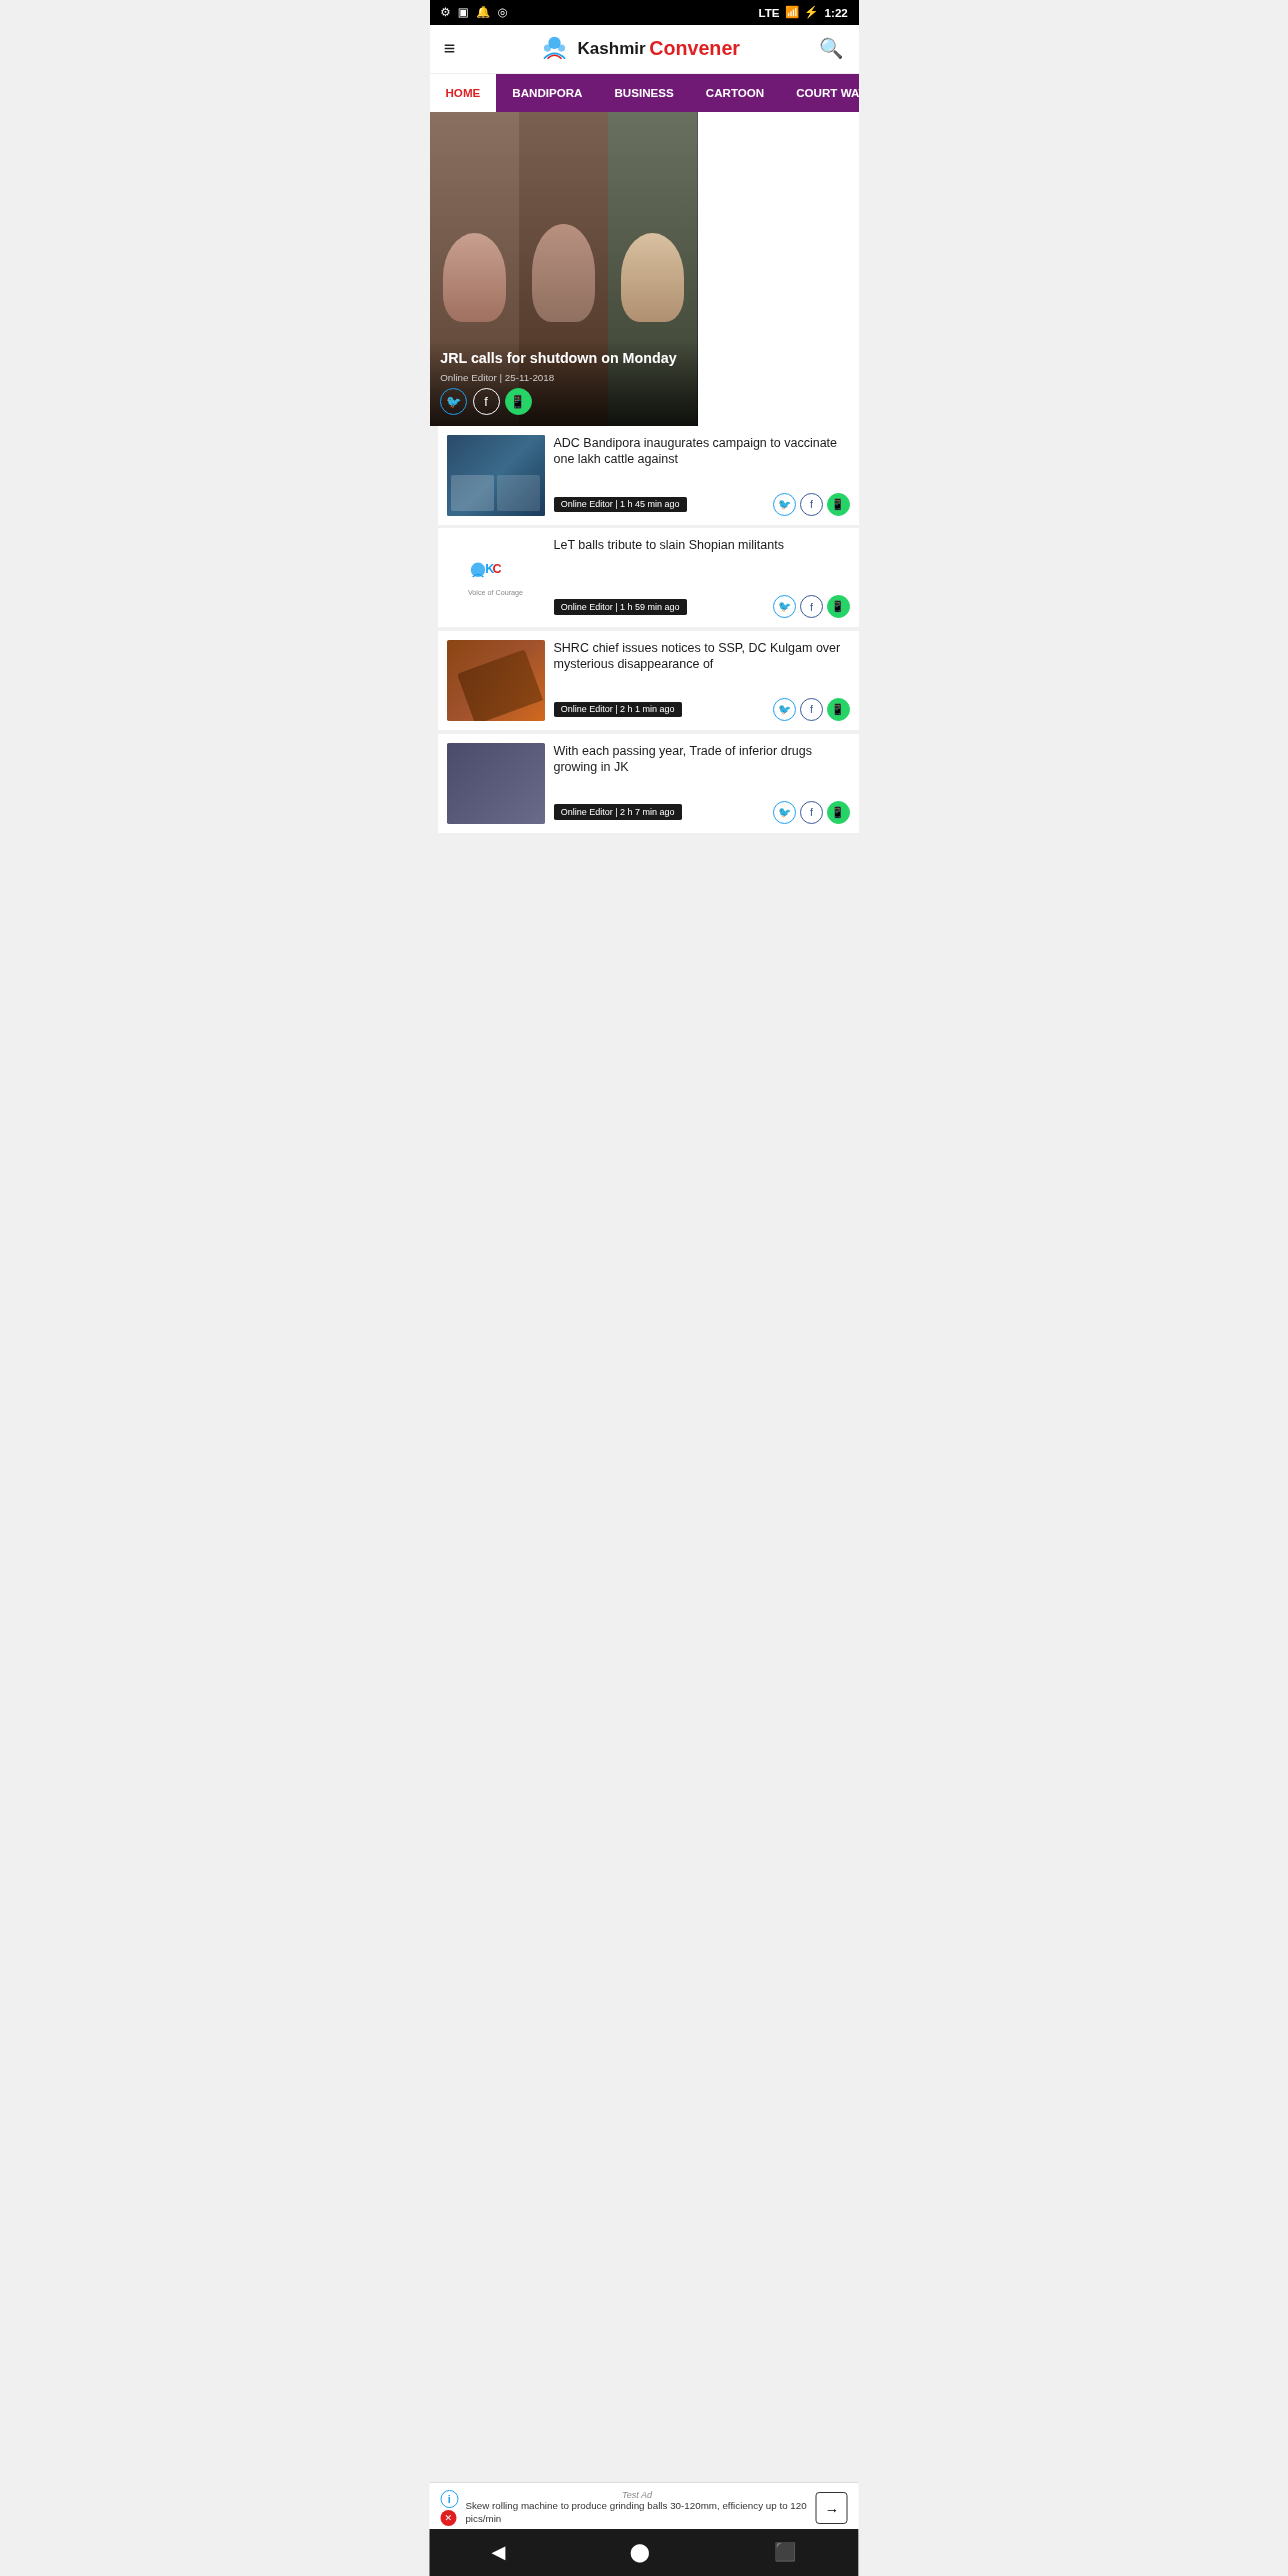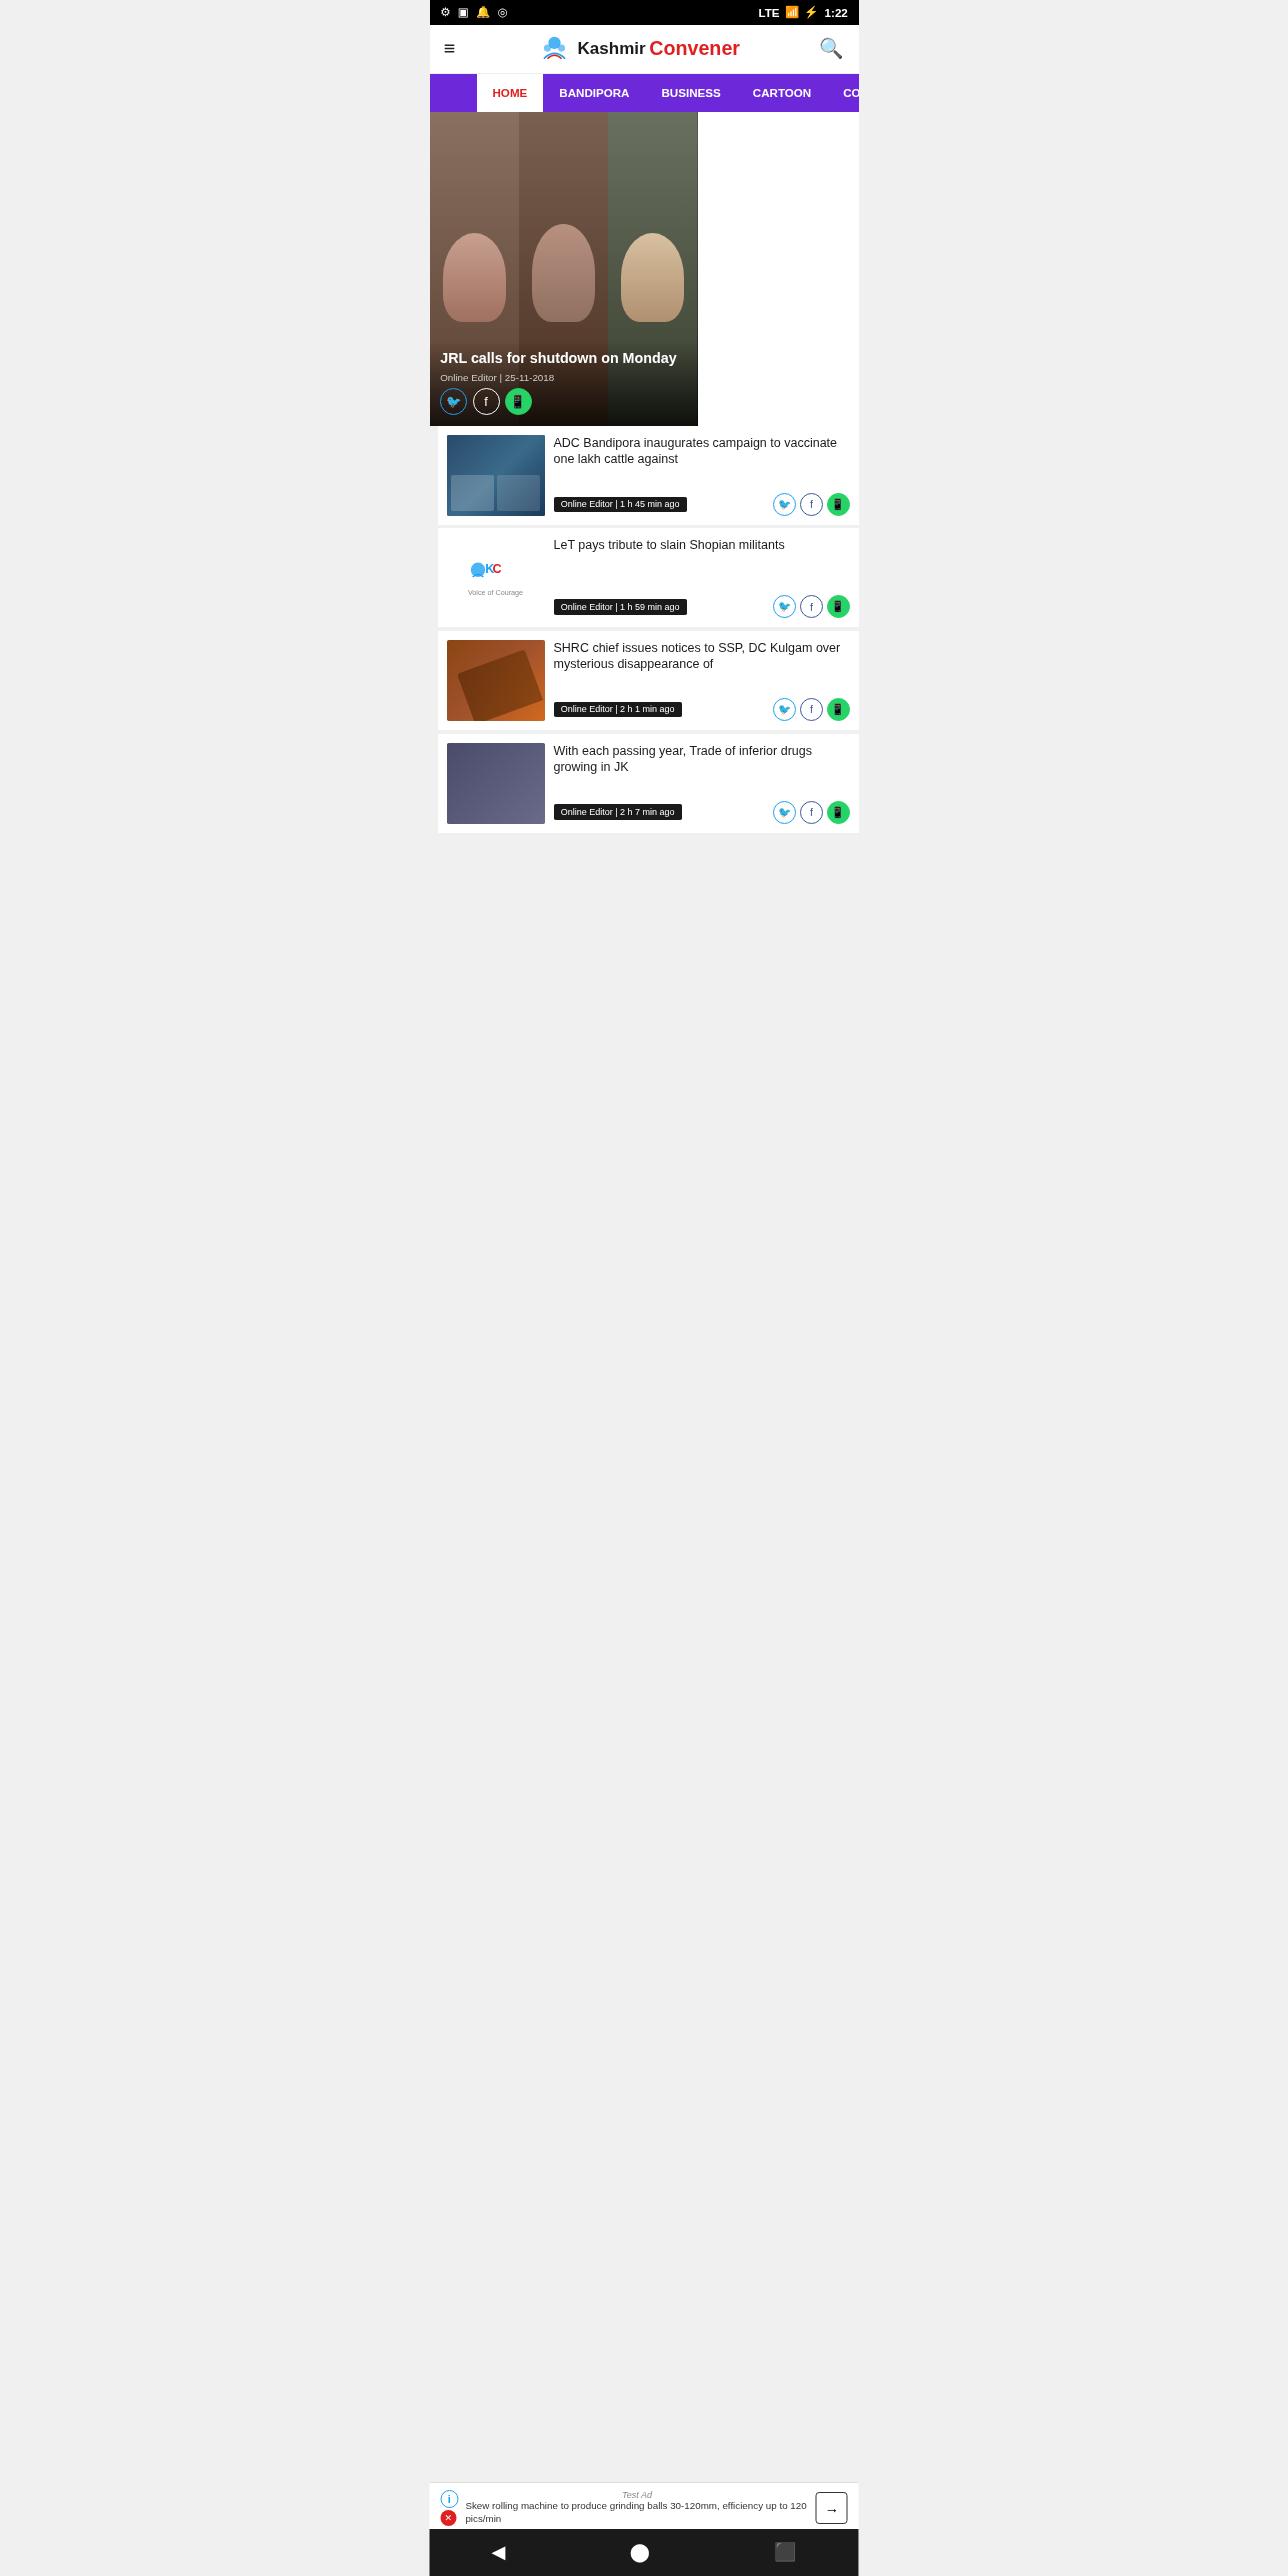--- a/index.html
+++ b/index.html
@@ -29,25 +29,24 @@
       border-bottom: 0.9px solid #eee;
     }
     .header-logo { display: flex; align-items: center; gap: 3.6px; }
     .logo-text-black { font-size: 17px; font-weight: bold; color: #1a1a1a; }
     .logo-text-red { font-size: 19.7px; font-weight: bold; color: #e02020; }
     .hamburger { font-size: 19.7px; cursor: pointer; color: #222; }
     .search-icon { font-size: 19.7px; cursor: pointer; color: #222; }
 
     
     .nav-bar {
-      background: #6d28d9;
+      background: #701a75;
       display: flex;
       overflow-x: auto;
       white-space: nowrap;
-      padding-left: 47px;
     }
     .nav-bar::-webkit-scrollbar { display: none; }
     .nav-item {
       padding: 12.5px 16px;
       font-size: 11.6px;
       font-weight: bold;
       color: #fff;
       cursor: pointer;
       flex-shrink: 0;
     }
@@ -360,21 +359,21 @@
     <div class="news-thumb img-news2" style="background:#fff;flex-direction:column;gap:1.8px;padding:5.4px;">
       <svg width="54" height="27" viewBox="0 0 60 30">
         <circle cx="10" cy="12" r="8" fill="#1da1f2" opacity="0.8"></circle>
         <path d="M4 20 Q10 14 16 20" stroke="#1da1f2" stroke-width="1.5" fill="none"></path>
         <text x="18" y="16" font-family="Arial" font-weight="bold" font-size="14" fill="#1da1f2">K</text>
         <text x="26" y="16" font-family="Arial" font-weight="bold" font-size="14" fill="#e02020">C</text>
       </svg>
       <span style="font-size:7.2px;color:#888;">Voice of Courage</span>
     </div>
     <div class="news-content">
-      <div class="news-title">LeT pays tribute to slain Shopian militants</div>
+      <div class="news-title">LeT balls tribute to slain Shopian militants</div>
       <div class="news-footer">
         <div class="news-meta-badge">Online Editor | 1 h 59 min ago</div>
         <div class="news-social">
           <div class="news-social-btn nst">🐦</div>
           <div class="news-social-btn nsf">f</div>
           <div class="news-social-btn nsw">📱</div>
         </div>
       </div>
     </div>
   </div>

